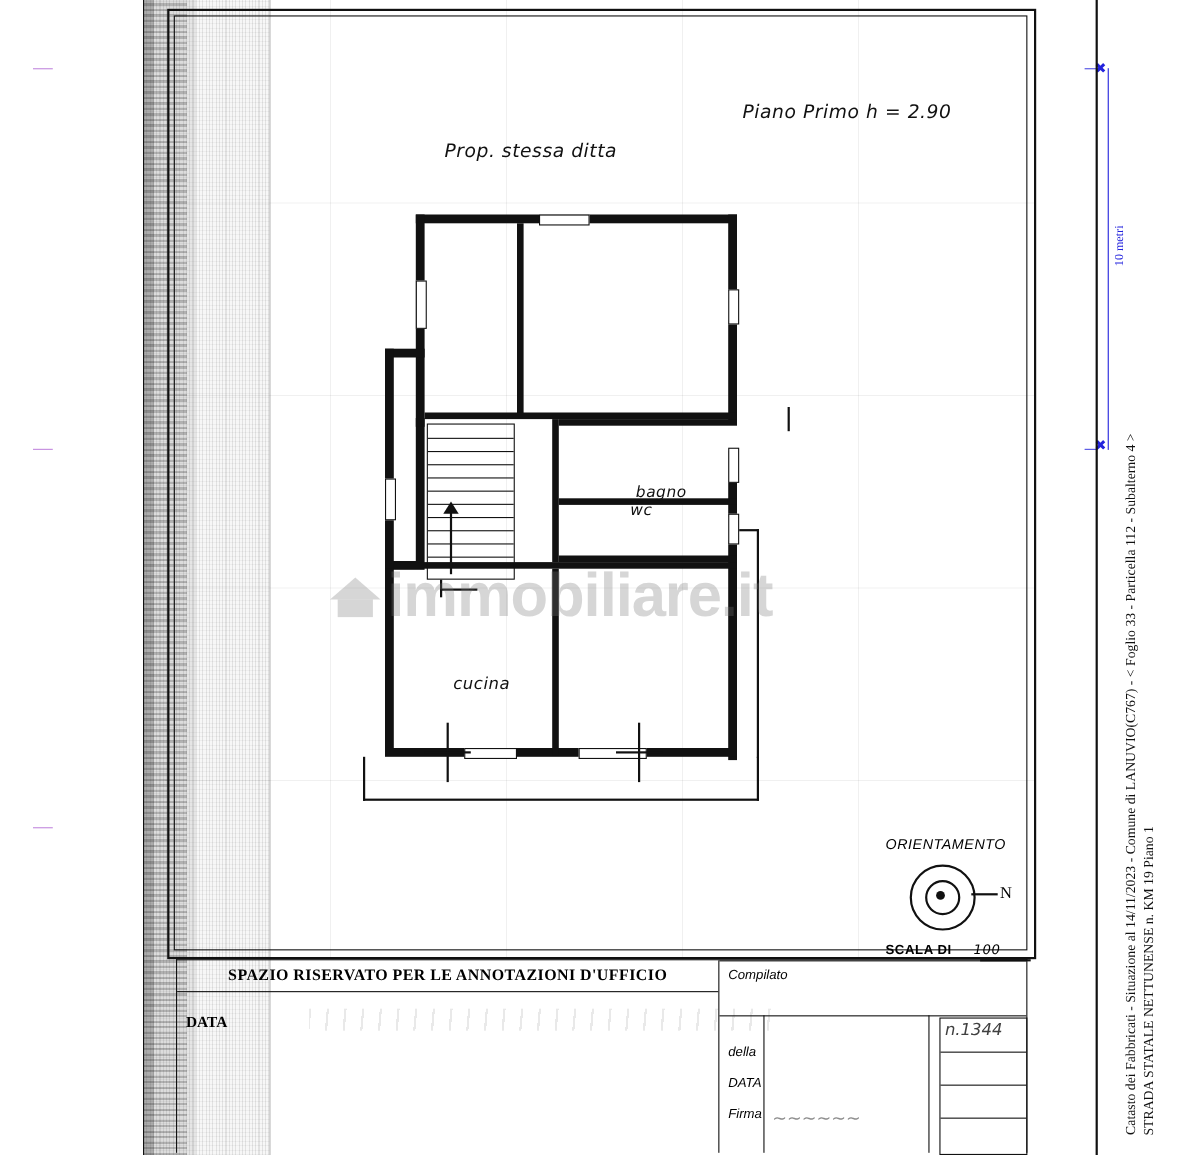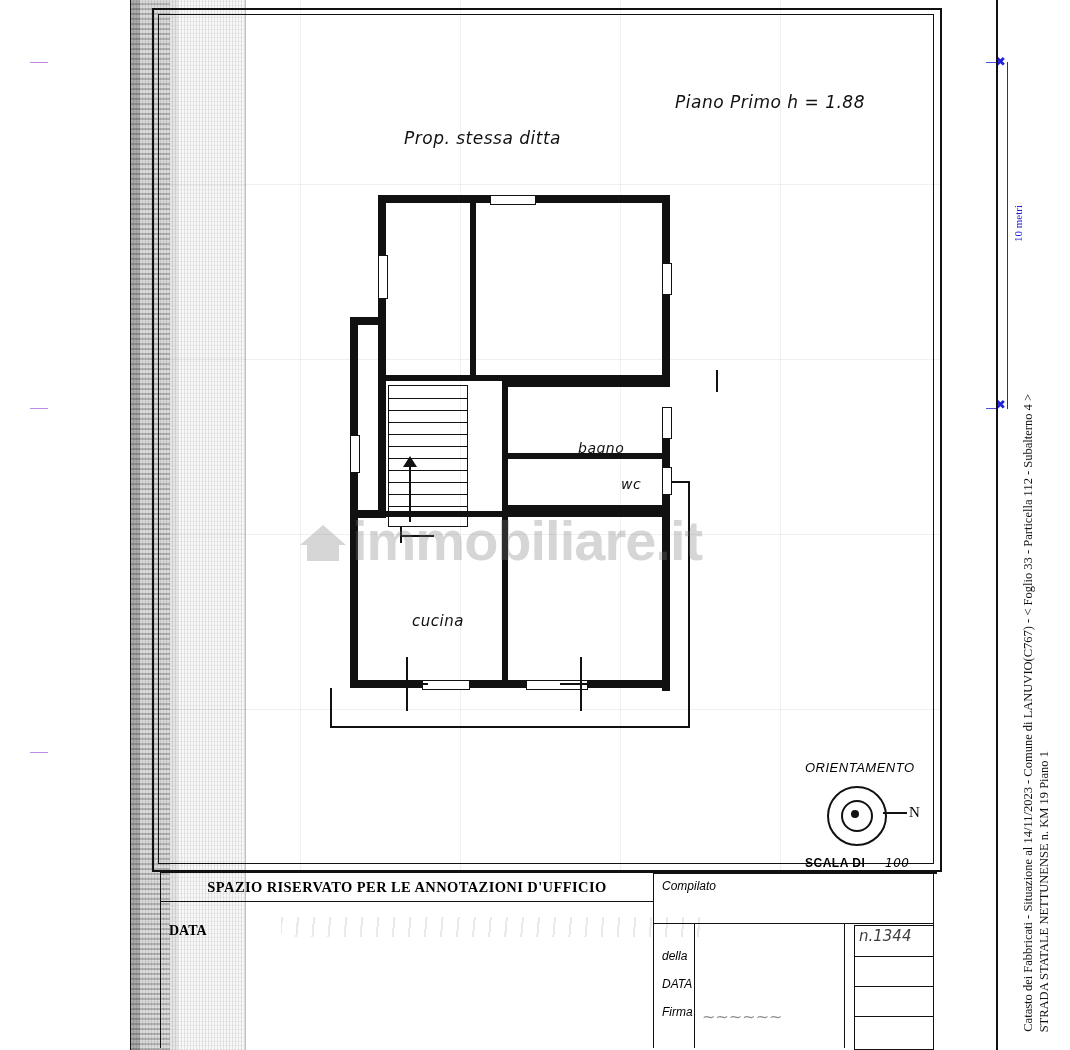--- a/index.html
+++ b/index.html
@@ -57,21 +57,21 @@
   
   .hand{
     font-family:"DejaVu Sans", sans-serif;
     color:#111;
     font-style:italic;
     letter-spacing:.5px;
   }
   #title-piano{position:absolute;left:675px;top:92px;font-size:17px;}
   #prop-stessa{position:absolute;left:404px;top:128px;font-size:17px;}
   #lbl-bagno{position:absolute;left:578px;top:408px;font-size:14px;margin-top:32px;}
-  #lbl-wc{position:absolute;left:573px;top:476px;font-size:14px;margin-left:48px;}
+  #lbl-wc{position:absolute;left:573px;top:456px;font-size:14px;}
   #lbl-cucina{position:absolute;left:412px;top:612px;font-size:15px;}
 
   
   .plan{position:absolute;left:330px;top:195px;width:360px;height:530px;}
   .w{position:absolute;background:#111;}      
   .wo{position:absolute;border:1px solid #111;background:#fff;} 
   .thin{position:absolute;background:#111;}
 
   
   .stair{position:absolute;left:58px;top:190px;width:78px;height:140px;border:1px solid #111;}
@@ -160,21 +160,21 @@
   <div class="tick" style="left:30px;top:752px;"></div>
   <div class="reg" style="left:995px;top:55px;">✖</div>
   <div class="reg" style="left:995px;top:398px;">✖</div>
   <div class="tick" style="left:986px;top:62px;width:12px;background:#2222dd;"></div>
   <div class="tick" style="left:986px;top:408px;width:12px;background:#2222dd;"></div>
   <div style="position:absolute;left:1007px;top:62px;width:1px;height:347px;background:#2222dd;"></div>
 
   <div class="frame"></div>
   <div class="frame-inner"></div>
 
-  <div class="hand" id="title-piano">Piano Primo h = 1.88</div>
+  <div class="hand" id="title-piano">Piano Primo h = 2.90</div>
   <div class="hand" id="prop-stessa">Prop. stessa ditta</div>
 
   <div class="plan">
 
     <div class="w" style="left:48px;top:0px;width:292px;height:8px;"></div>
 
     <div class="w" style="left:48px;top:0px;width:8px;height:185px;"></div>
 
     <div class="w" style="left:332px;top:0px;width:8px;height:70px;"></div>
     <div class="w" style="left:332px;top:96px;width:8px;height:92px;"></div>

